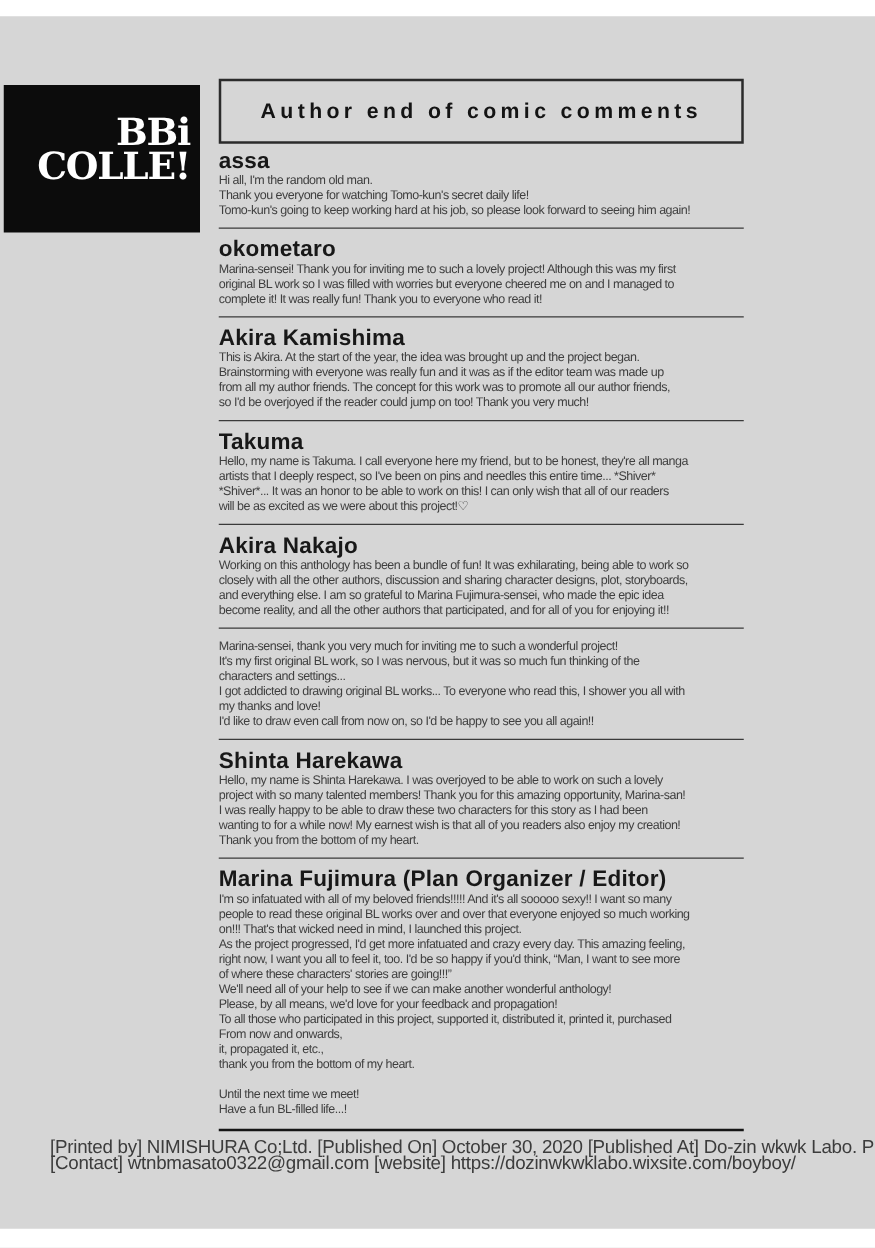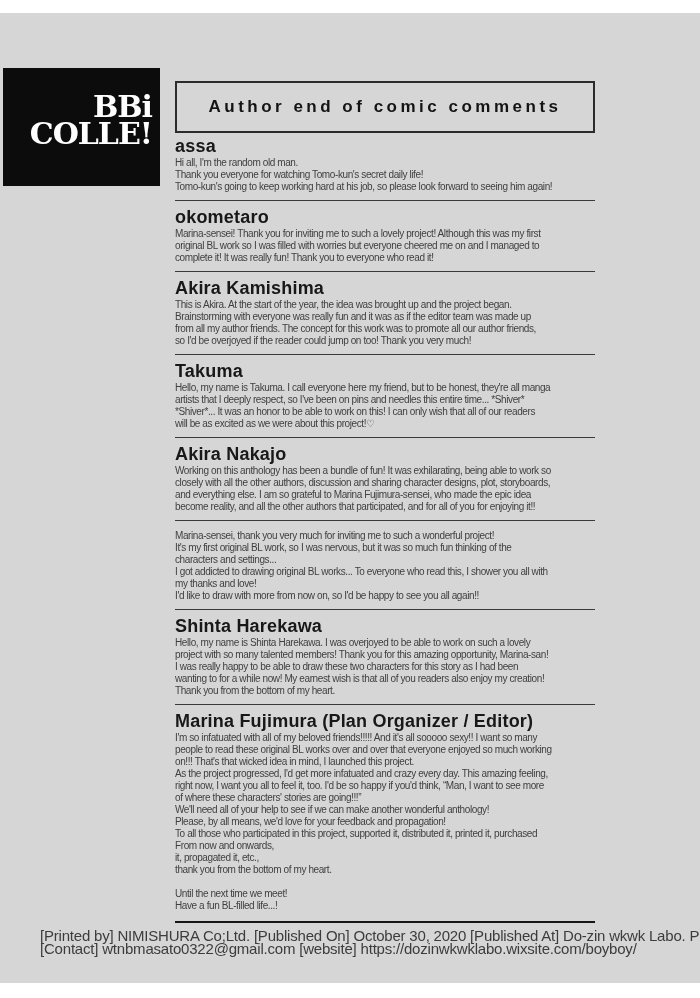--- a/index.html
+++ b/index.html
@@ -26,21 +26,21 @@
     text-align: right;
     padding: 25px 8px 0 0;
     font-size: 30px;
     line-height: 27px;
     letter-spacing: -1px;
   }
   .content {
     position: absolute;
     left: 175px; top: 0;
     width: 420px;
-    padding-top: 68px;
+    padding-top: 50px;
   }
   .title-box {
     border: 2px solid #2b2b2b;
     height: 52px;
     display: flex;
     align-items: center;
     justify-content: center;
     margin-bottom: 6px;
   }
   .title-box span {
@@ -153,41 +153,41 @@
           </div>
   </div>
 <hr class="divider">
   <div class="section">
     <div class="body">
             <div class="line">Marina-sensei, thank you very much for inviting me to such a wonderful project!</div>
             <div class="line">It's my first original BL work, so I was nervous, but it was so much fun thinking of the</div>
             <div class="line">characters and settings...</div>
             <div class="line">I got addicted to drawing original BL works... To everyone who read this, I shower you all with</div>
             <div class="line">my thanks and love!</div>
-            <div class="line">I'd like to draw with more from now on, so I'd be happy to see you all again!!</div>
+            <div class="line">I'd like to draw even call from now on, so I'd be happy to see you all again!!</div>
           </div>
   </div>
 <hr class="divider">
   <div class="section">
     <div class="author">Shinta Harekawa</div>
     <div class="body">
             <div class="line">Hello, my name is Shinta Harekawa. I was overjoyed to be able to work on such a lovely</div>
             <div class="line">project with so many talented members! Thank you for this amazing opportunity, Marina-san!</div>
             <div class="line">I was really happy to be able to draw these two characters for this story as I had been</div>
             <div class="line">wanting to for a while now! My earnest wish is that all of you readers also enjoy my creation!</div>
             <div class="line">Thank you from the bottom of my heart.</div>
           </div>
   </div>
 <hr class="divider">
   <div class="section">
     <div class="author">Marina Fujimura (Plan Organizer / Editor)</div>
     <div class="body">
             <div class="line">I'm so infatuated with all of my beloved friends!!!!! And it's all sooooo sexy!! I want so many</div>
             <div class="line">people to read these original BL works over and over that everyone enjoyed so much working</div>
-            <div class="line">on!!! That's that wicked idea in mind, I launched this project.</div>
+            <div class="line">on!!! That's that wicked need in mind, I launched this project.</div>
             <div class="line">As the project progressed, I'd get more infatuated and crazy every day. This amazing feeling,</div>
             <div class="line">right now, I want you all to feel it, too. I'd be so happy if you'd think, “Man, I want to see more</div>
             <div class="line">of where these characters' stories are going!!!”</div>
             <div class="line">We'll need all of your help to see if we can make another wonderful anthology!</div>
             <div class="line">Please, by all means, we'd love for your feedback and propagation!</div>
             <div class="line">To all those who participated in this project, supported it, distributed it, printed it, purchased</div>
             <div class="line">From now and onwards,</div>
             <div class="line">it, propagated it, etc.,</div>
             <div class="line">thank you from the bottom of my heart.</div>
             <div class="line">&nbsp;</div>

